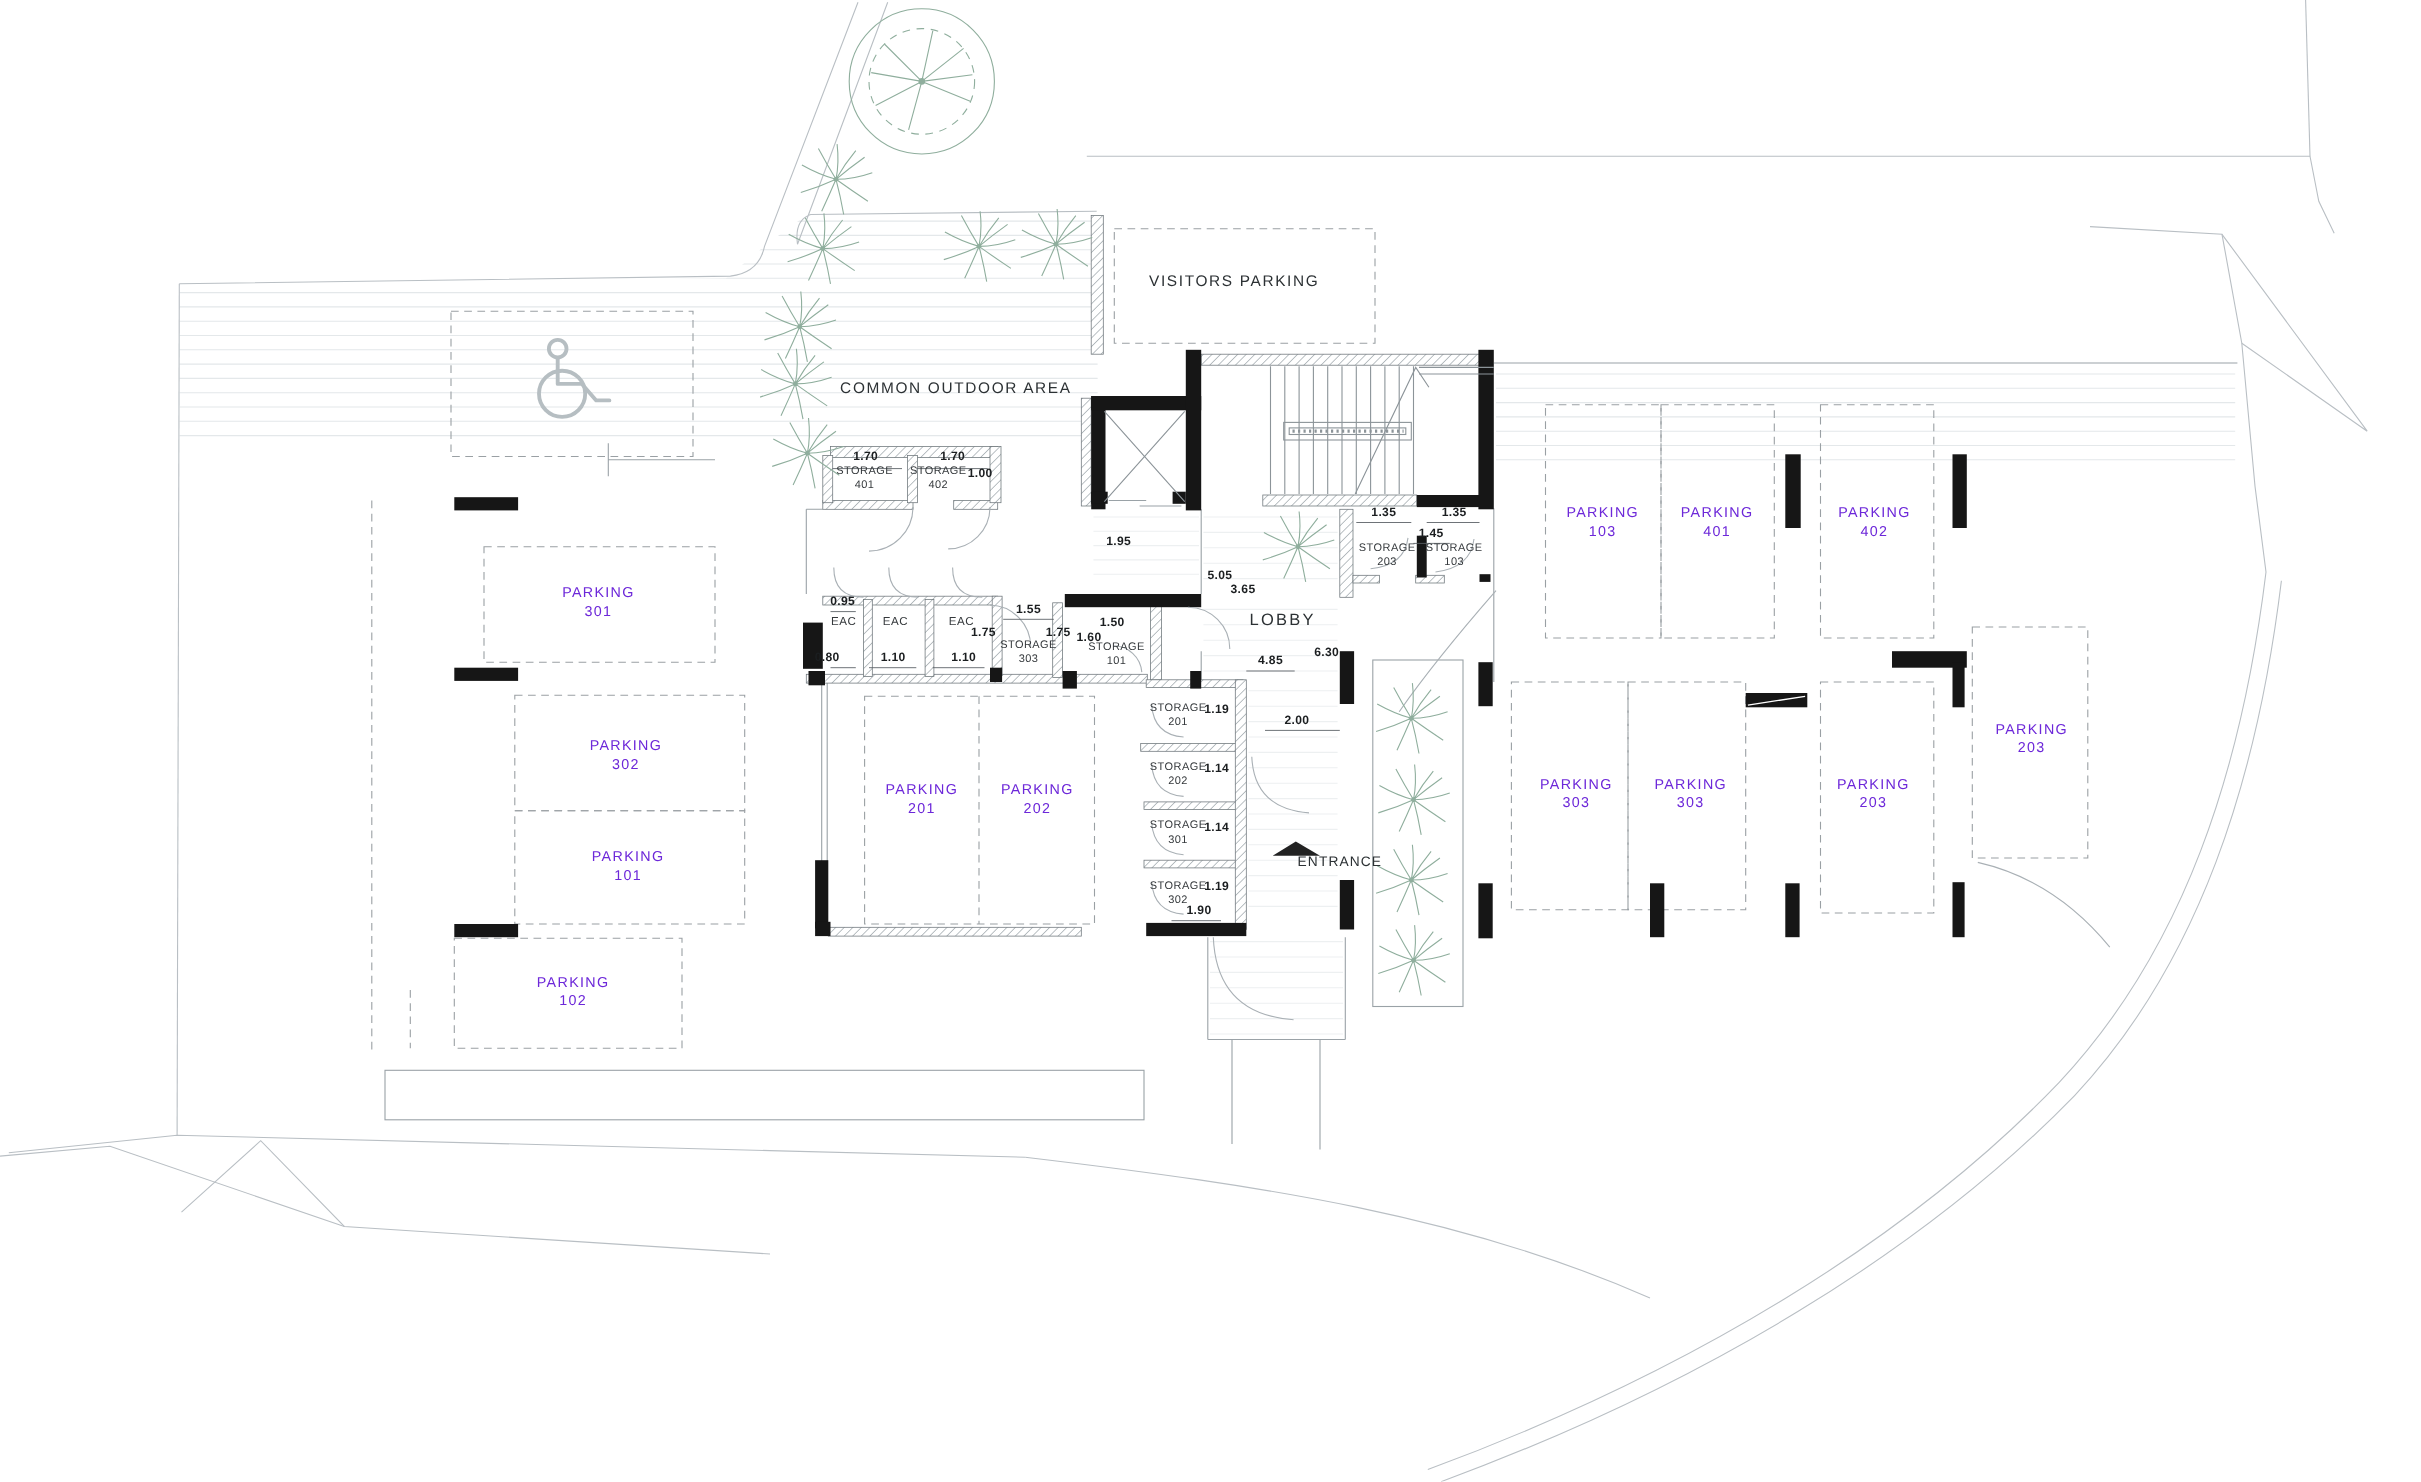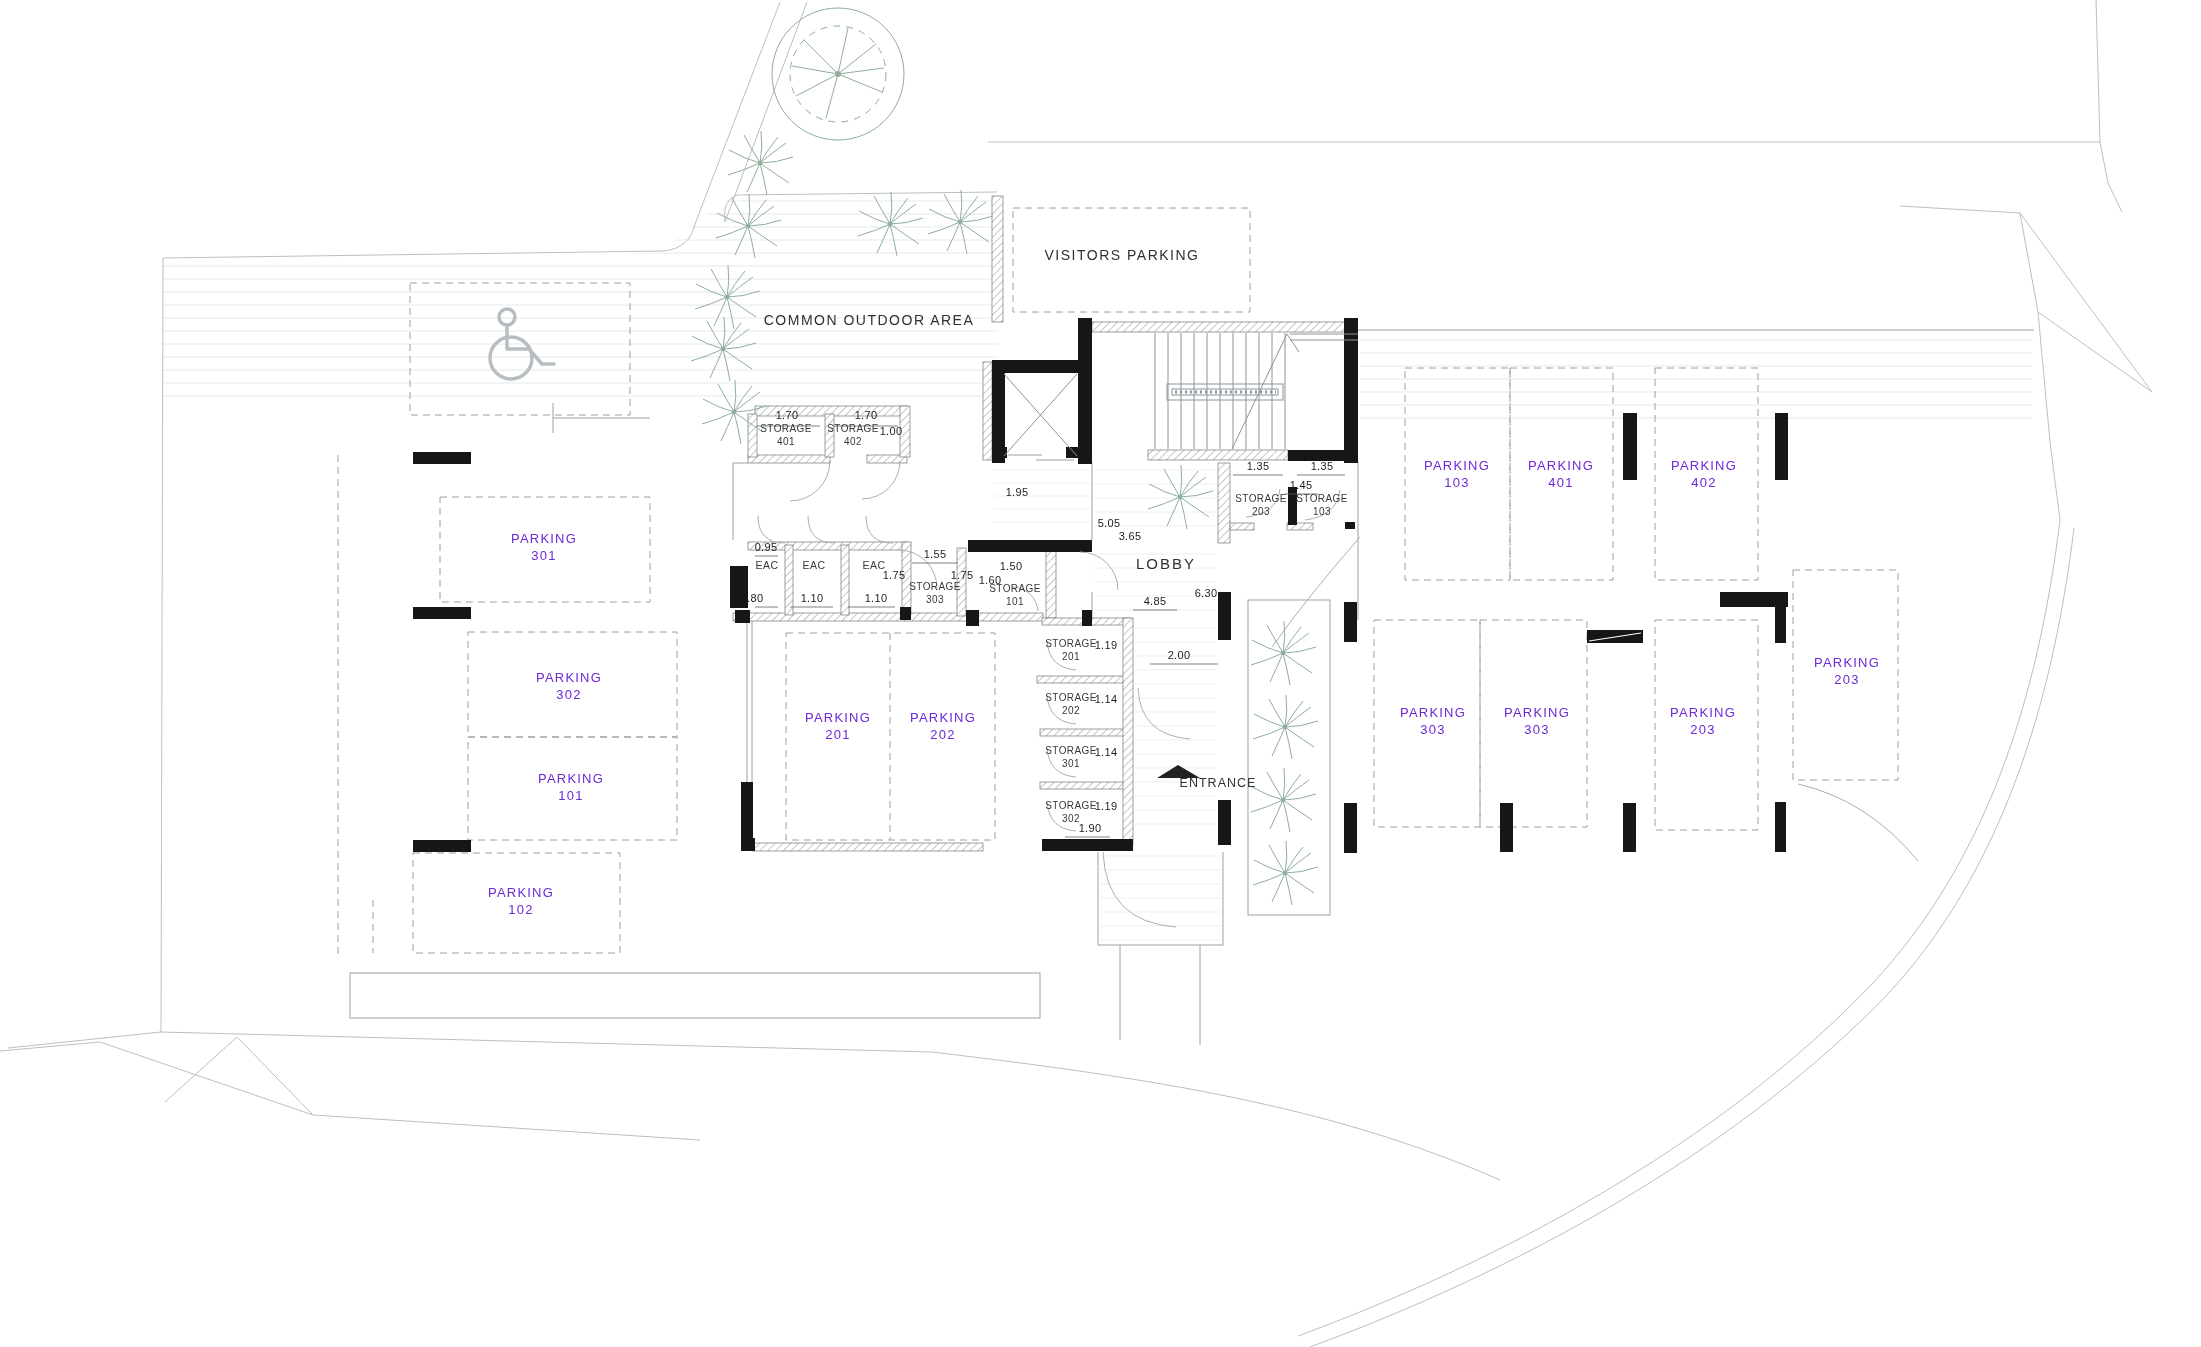--- a/index.html
+++ b/index.html
@@ -10,21 +10,21 @@
   .area{font-size:14px;letter-spacing:1.5px;color:#2c3134;}
   .lobby{font-size:15px;letter-spacing:2px;}
   .ent{font-size:12.5px;letter-spacing:1px;}
   .pk{position:absolute;transform:translateX(-50%);text-align:center;color:#6d28d9;
       font-size:13px;letter-spacing:1.2px;line-height:17px;}
   .pk span{display:block;}
   .st{position:absolute;transform:translateX(-50%);text-align:center;color:#35393c;
       font-size:10px;letter-spacing:.4px;line-height:12.5px;}
   .st span{display:block;}
   .eac{position:absolute;transform:translateX(-50%);font-size:10.5px;letter-spacing:.5px;color:#35393c;}
-  .dim{position:absolute;transform:translateX(-50%);font-size:11px;font-weight:400;color:#1b1e20;
+  .dim{position:absolute;transform:translateX(-50%);font-size:11px;font-weight:700;color:#1b1e20;
        letter-spacing:.3px;white-space:nowrap;}
   .title{position:absolute;left:28px;top:1252px;font-size:28px;letter-spacing:6.5px;
          word-spacing:10px;color:#cb7743;}
 </style>
 </head>
 <body>
 
 <div class="plan">
 
 <svg width="2201" height="1347" viewBox="0 0 2201 1347">
@@ -236,21 +236,21 @@
   <g stroke="#b6bec2" stroke-width="3.5" fill="none" stroke-linecap="round" stroke-linejoin="round">
     <circle cx="507" cy="317" r="8"></circle>
     <path d="M507,326L507,349H529L542,364H554"></path>
     <circle cx="511" cy="358" r="21"></circle>
   </g>
 
   <polygon points="1157,778 1200,778 1178,765" fill="#222"></polygon>
 </svg>
 
 <div class="lbl area" style="left:1122px;top:247px">VISITORS PARKING</div>
-<div class="lbl area" style="left:869px;top:312px">COMMON OUTDOOR AREA</div>
+<div class="lbl area" style="left:869px;top:344px">COMMON OUTDOOR AREA</div>
 <div class="lbl area lobby" style="left:1166px;top:555px">LOBBY</div>
 <div class="lbl area ent" style="left:1218px;top:776px">ENTRANCE</div>
 
 <div class="pk" style="left:544px;top:530px">
       <span>PARKING</span>
       <span>301</span>
     </div>
 <div class="pk" style="left:569px;top:669px">
       <span>PARKING</span>
       <span>302</span>

